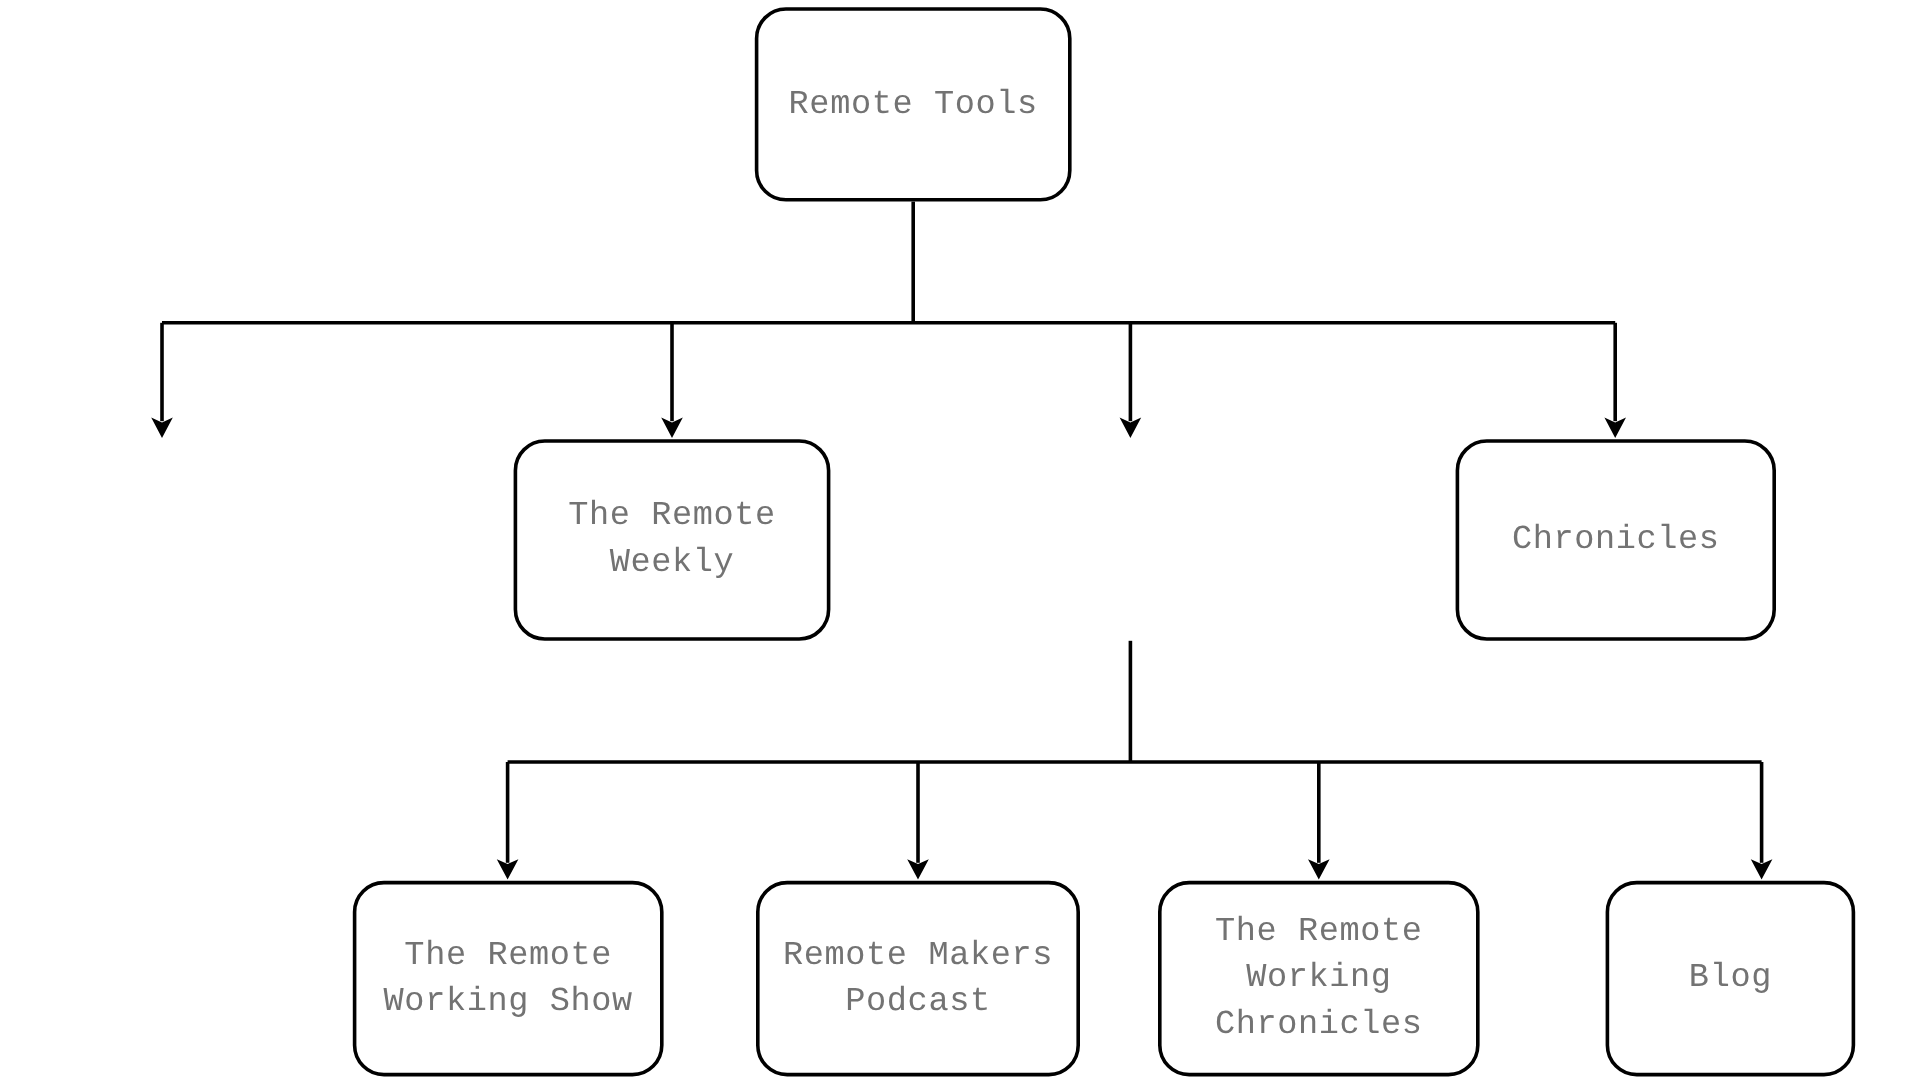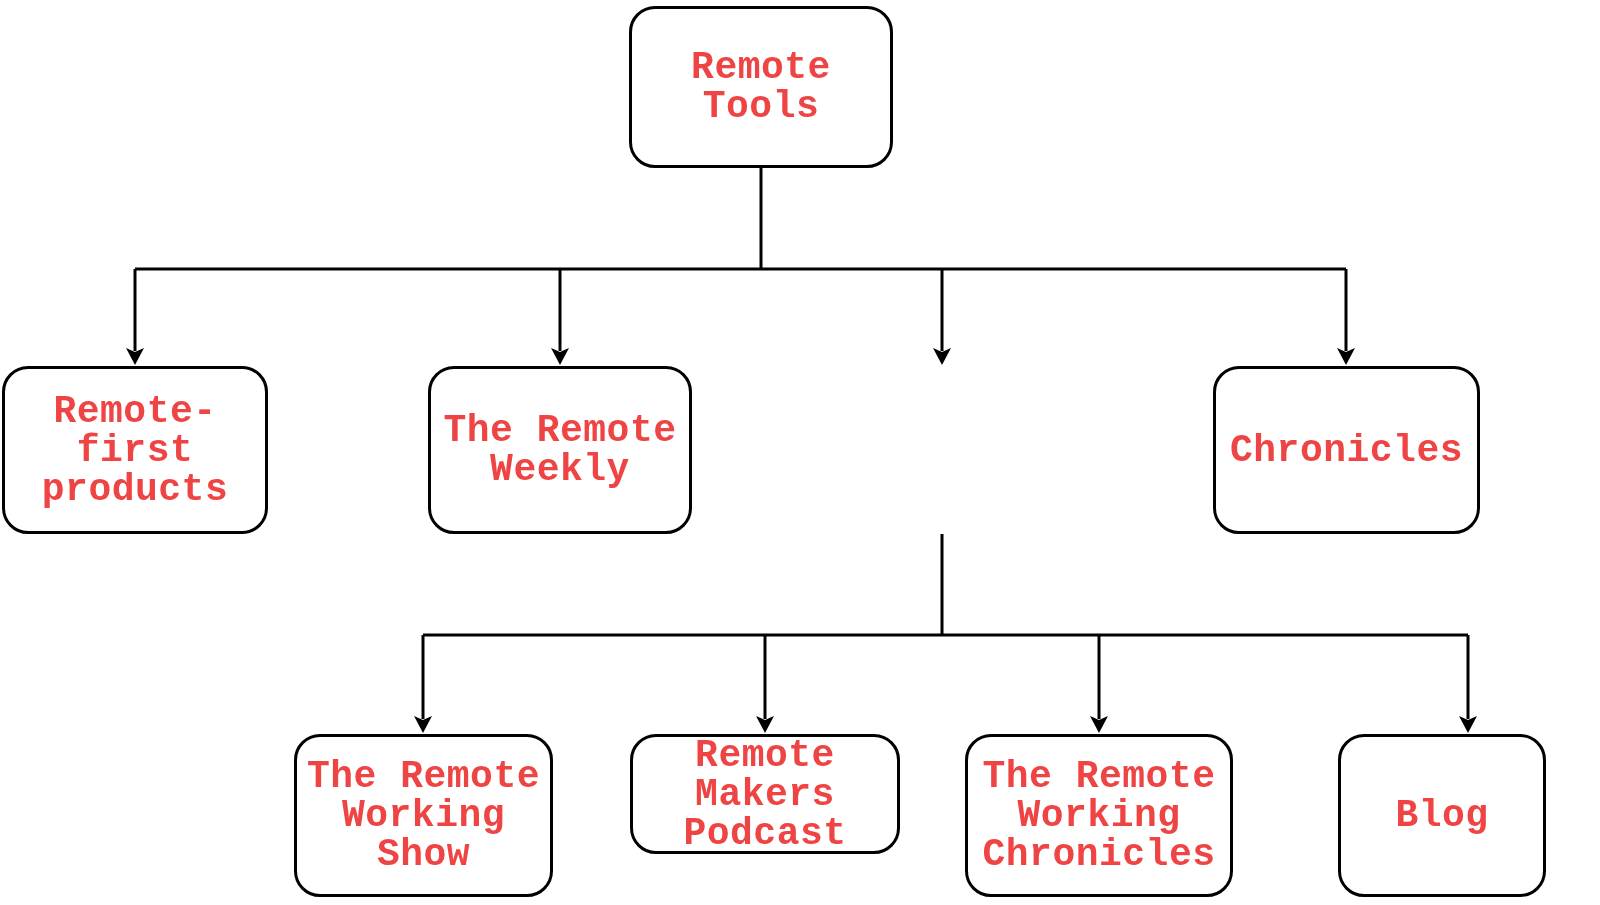--- a/index.html
+++ b/index.html
@@ -39,34 +39,34 @@
     border: 3px solid #000000;
     border-radius: 26px;
     display: flex;
     align-items: center;
     justify-content: center;
     text-align: center;
   }
   .node-label {
     display: block;
     white-space: pre-line;
-    color: #ef4444;
-    font-weight: 700;
-    font-size: 38px;
+    color: #737373;
+    font-weight: 400;
+    font-size: 28px;
     line-height: 39px;
     letter-spacing: 0.5px;
   }
   
   .n-remote-tools        { left: 629px;  top: 6px;   width: 264px; height: 162px; }
   .n-remote-first        { left: 2px;    top: 366px; width: 266px; height: 168px; }
   .n-remote-weekly       { left: 428px;  top: 366px; width: 264px; height: 168px; }
   .n-remote-working-hub  { left: 810px;  top: 366px; width: 264px; height: 168px; }
   .n-community           { left: 1213px; top: 366px; width: 267px; height: 168px; }
   .n-working-show        { left: 294px;  top: 734px; width: 259px; height: 163px; }
-  .n-makers-podcast      { left: 630px;  top: 734px; width: 270px; height: 120px; }
+  .n-makers-podcast      { left: 630px;  top: 734px; width: 270px; height: 163px; }
   .n-working-chronicles  { left: 965px;  top: 734px; width: 268px; height: 163px; }
   .n-blog                { left: 1338px; top: 734px; width: 208px; height: 163px; }
 </style>
 </head>
 <body>
 
 <div id="canvas">
 
   <svg id="edges" viewBox="0 0 1600 905" xmlns="http://www.w3.org/2000/svg">
 
@@ -94,24 +94,20 @@
       <polygon class="arrowhead" points="1099,733 1090,716 1099,720 1108,716"></polygon>
       <path class="edge-line" d="M1468,635 L1468,719"></path>
       <polygon class="arrowhead" points="1468,733 1459,716 1468,720 1477,716"></polygon>
     </g>
   </svg>
 
   <div class="node n-remote-tools">
     <span class="node-label">Remote Tools</span>
   </div>
 
-  <div class="node n-remote-first">
-    <span class="node-label">Remote-first
-products</span>
-  </div>
 
   <div class="node n-remote-weekly">
     <span class="node-label">The Remote
 Weekly</span>
   </div>
 
 
   <div class="node n-community">
     <span class="node-label">Chronicles</span>
   </div>

